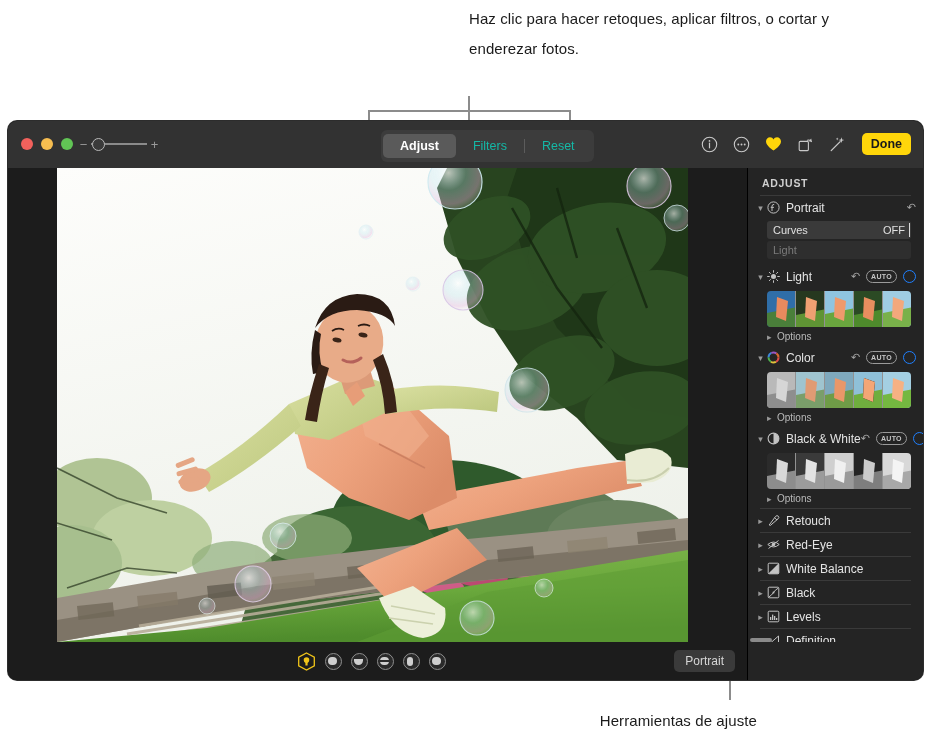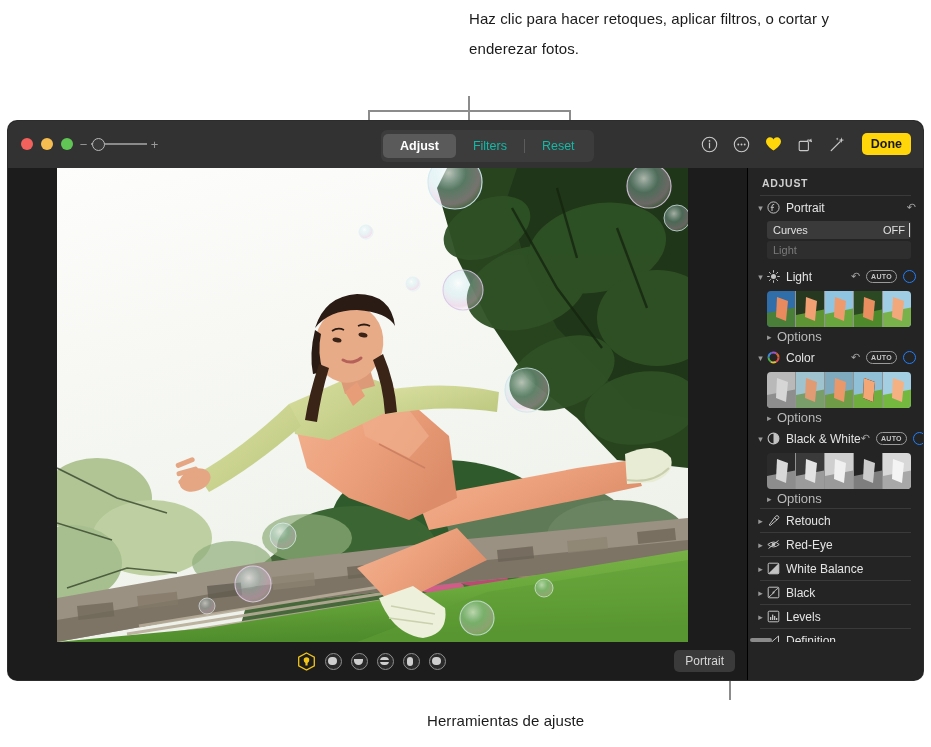--- a/index.html
+++ b/index.html
@@ -25,20 +25,21 @@
   }
   #callout-top {
     left: 469px;
     top: 4px;
     width: 430px;
   }
   #callout-bottom {
     left: 427px;
     top: 706px;
     width: 330px;
+    text-align: right;
   }
 
   .leader {
     position: absolute;
     background: #8c8c8c;
   }
   .leader-v { width: 1.5px; }
   .leader-h { height: 1.5px; }
 
   
@@ -348,21 +349,21 @@
   .filmstrip .fcell:last-child { border-right: none; }
   .filmstrip .fcell svg { display: block; }
 
   .options-row {
     display: flex;
     align-items: center;
     height: 19px;
     padding-left: 19px;
   }
   .options-row .chev { width: 10px; flex: 0 0 10px; text-align: left; }
-  .options-label { color: #b9b9b9; font-size: 13px; }
+  .options-label { color: #b9b9b9; font-size: 10px; }
 
   #reset-wrap {
     position: absolute;
     left: 0; bottom: 0;
     width: 175px;
     height: 38px;
     background: #242424;
     display: flex;
     align-items: center;
     justify-content: center;

